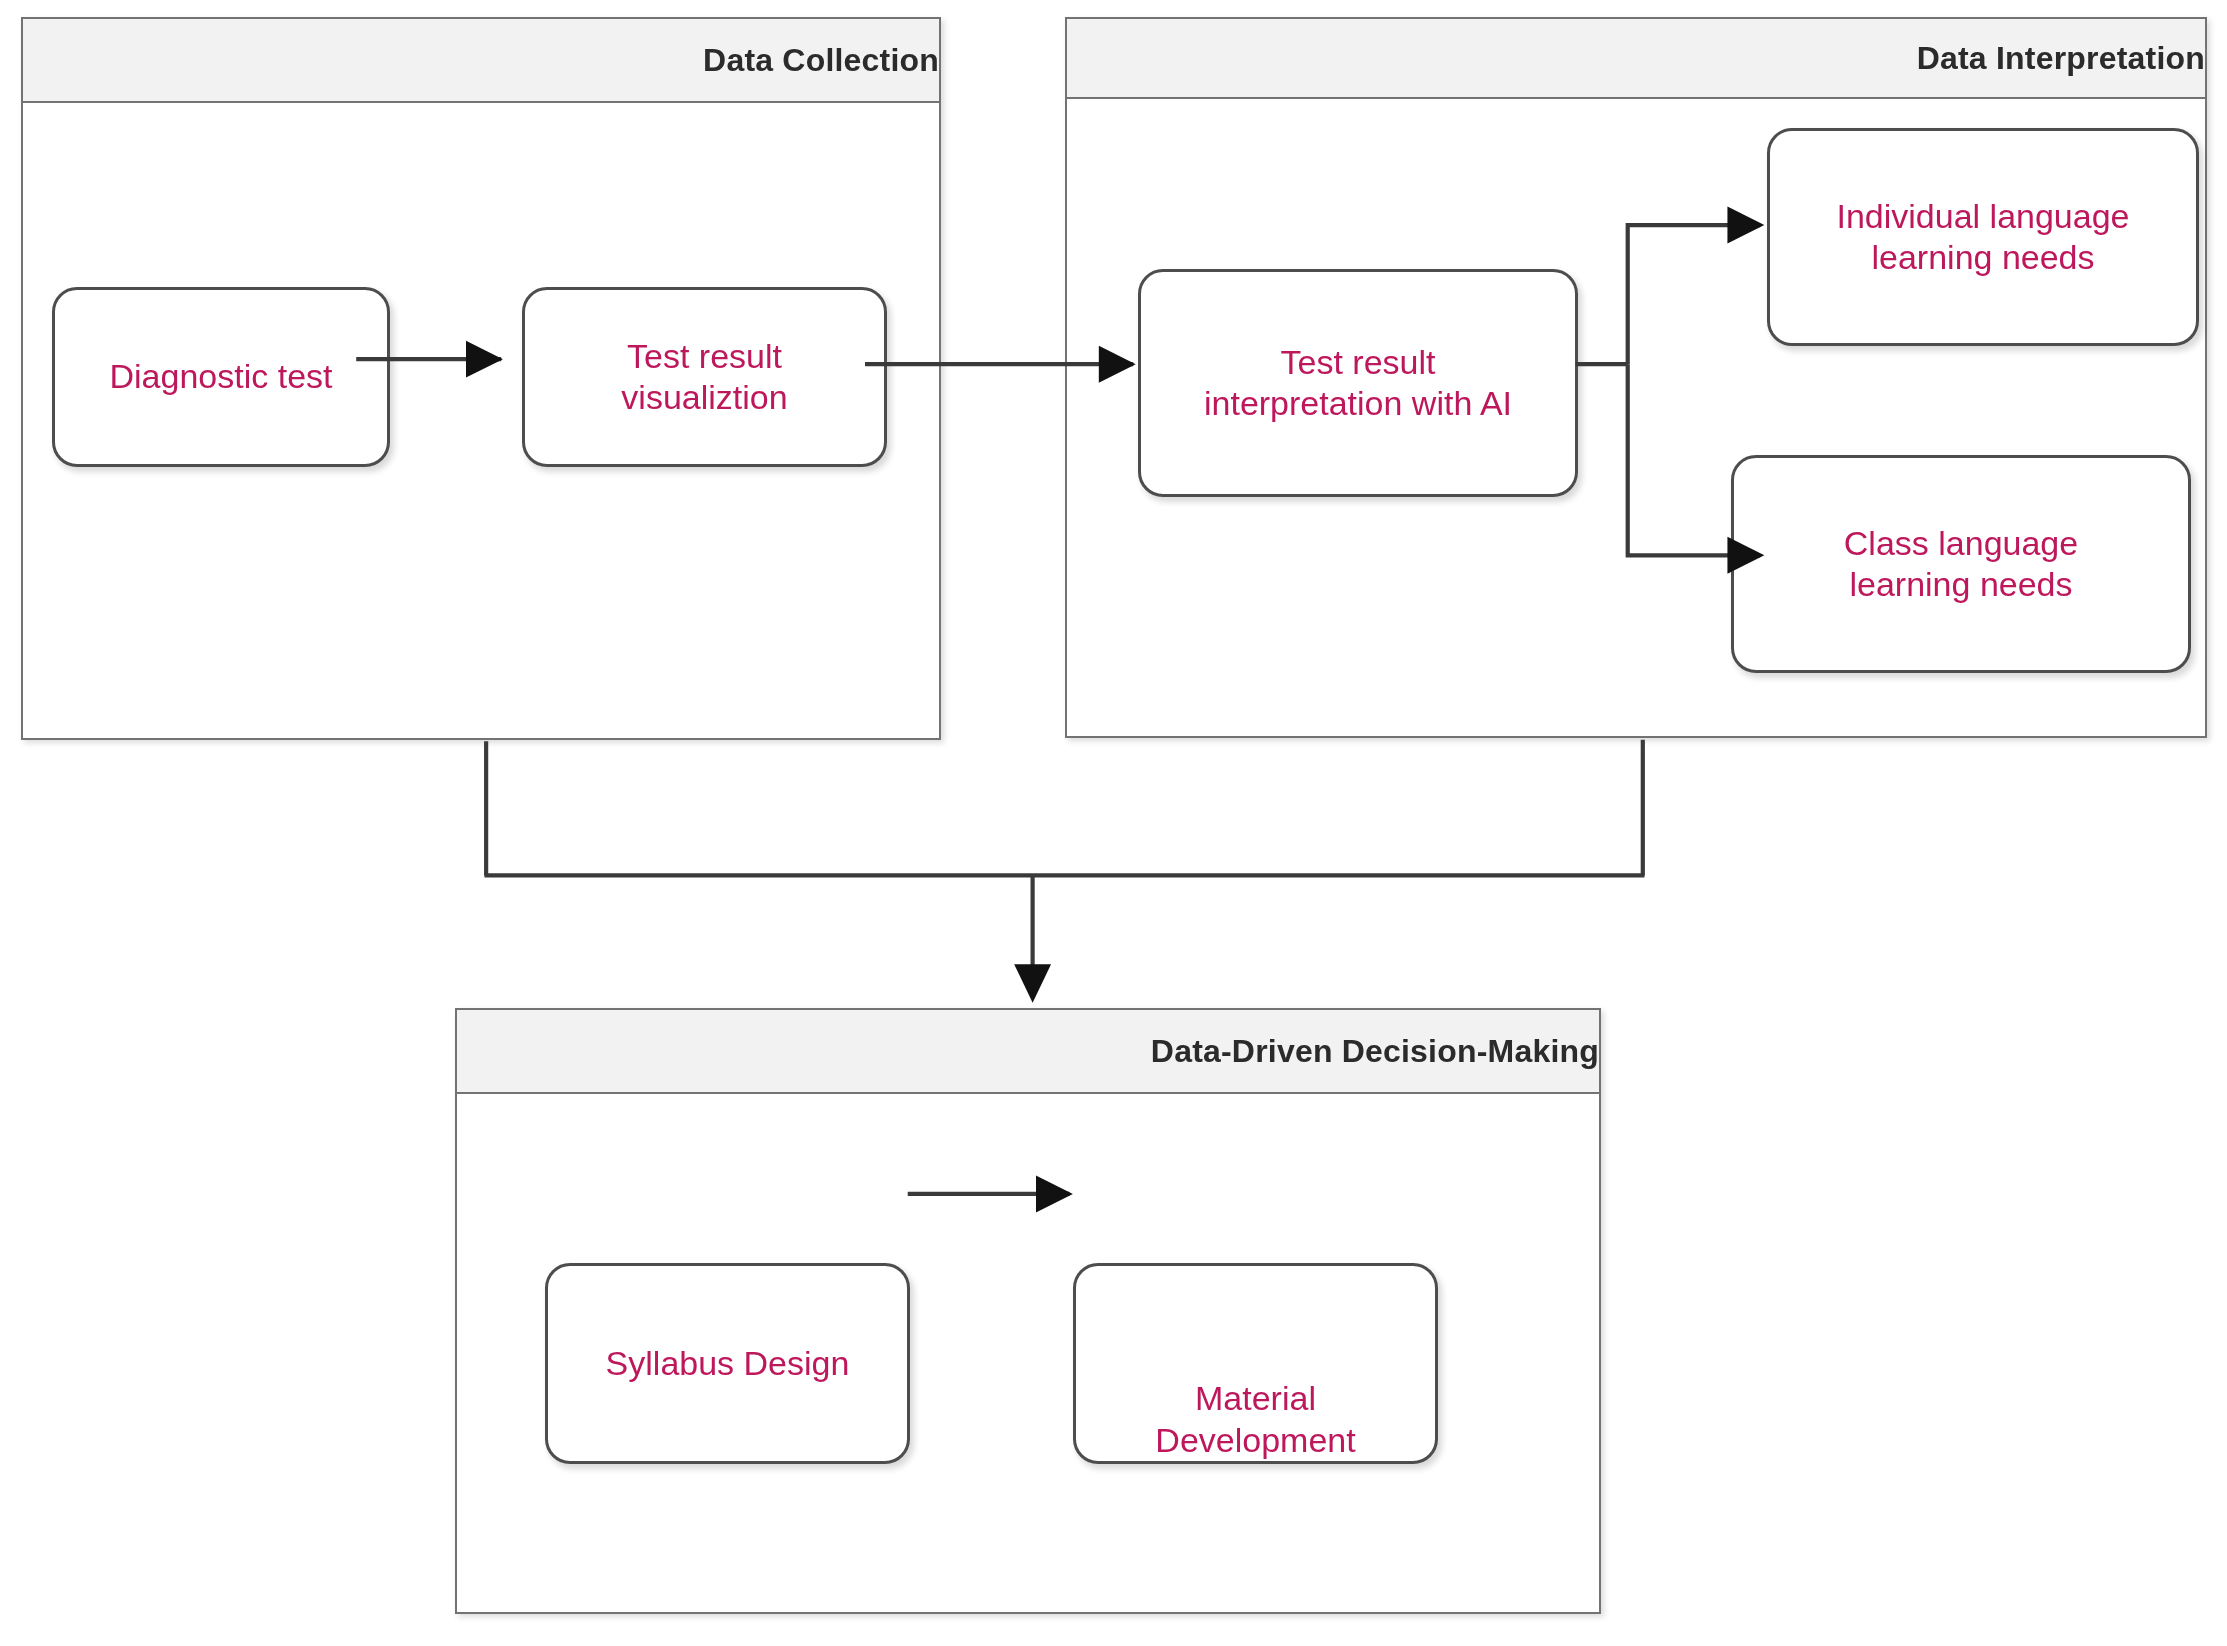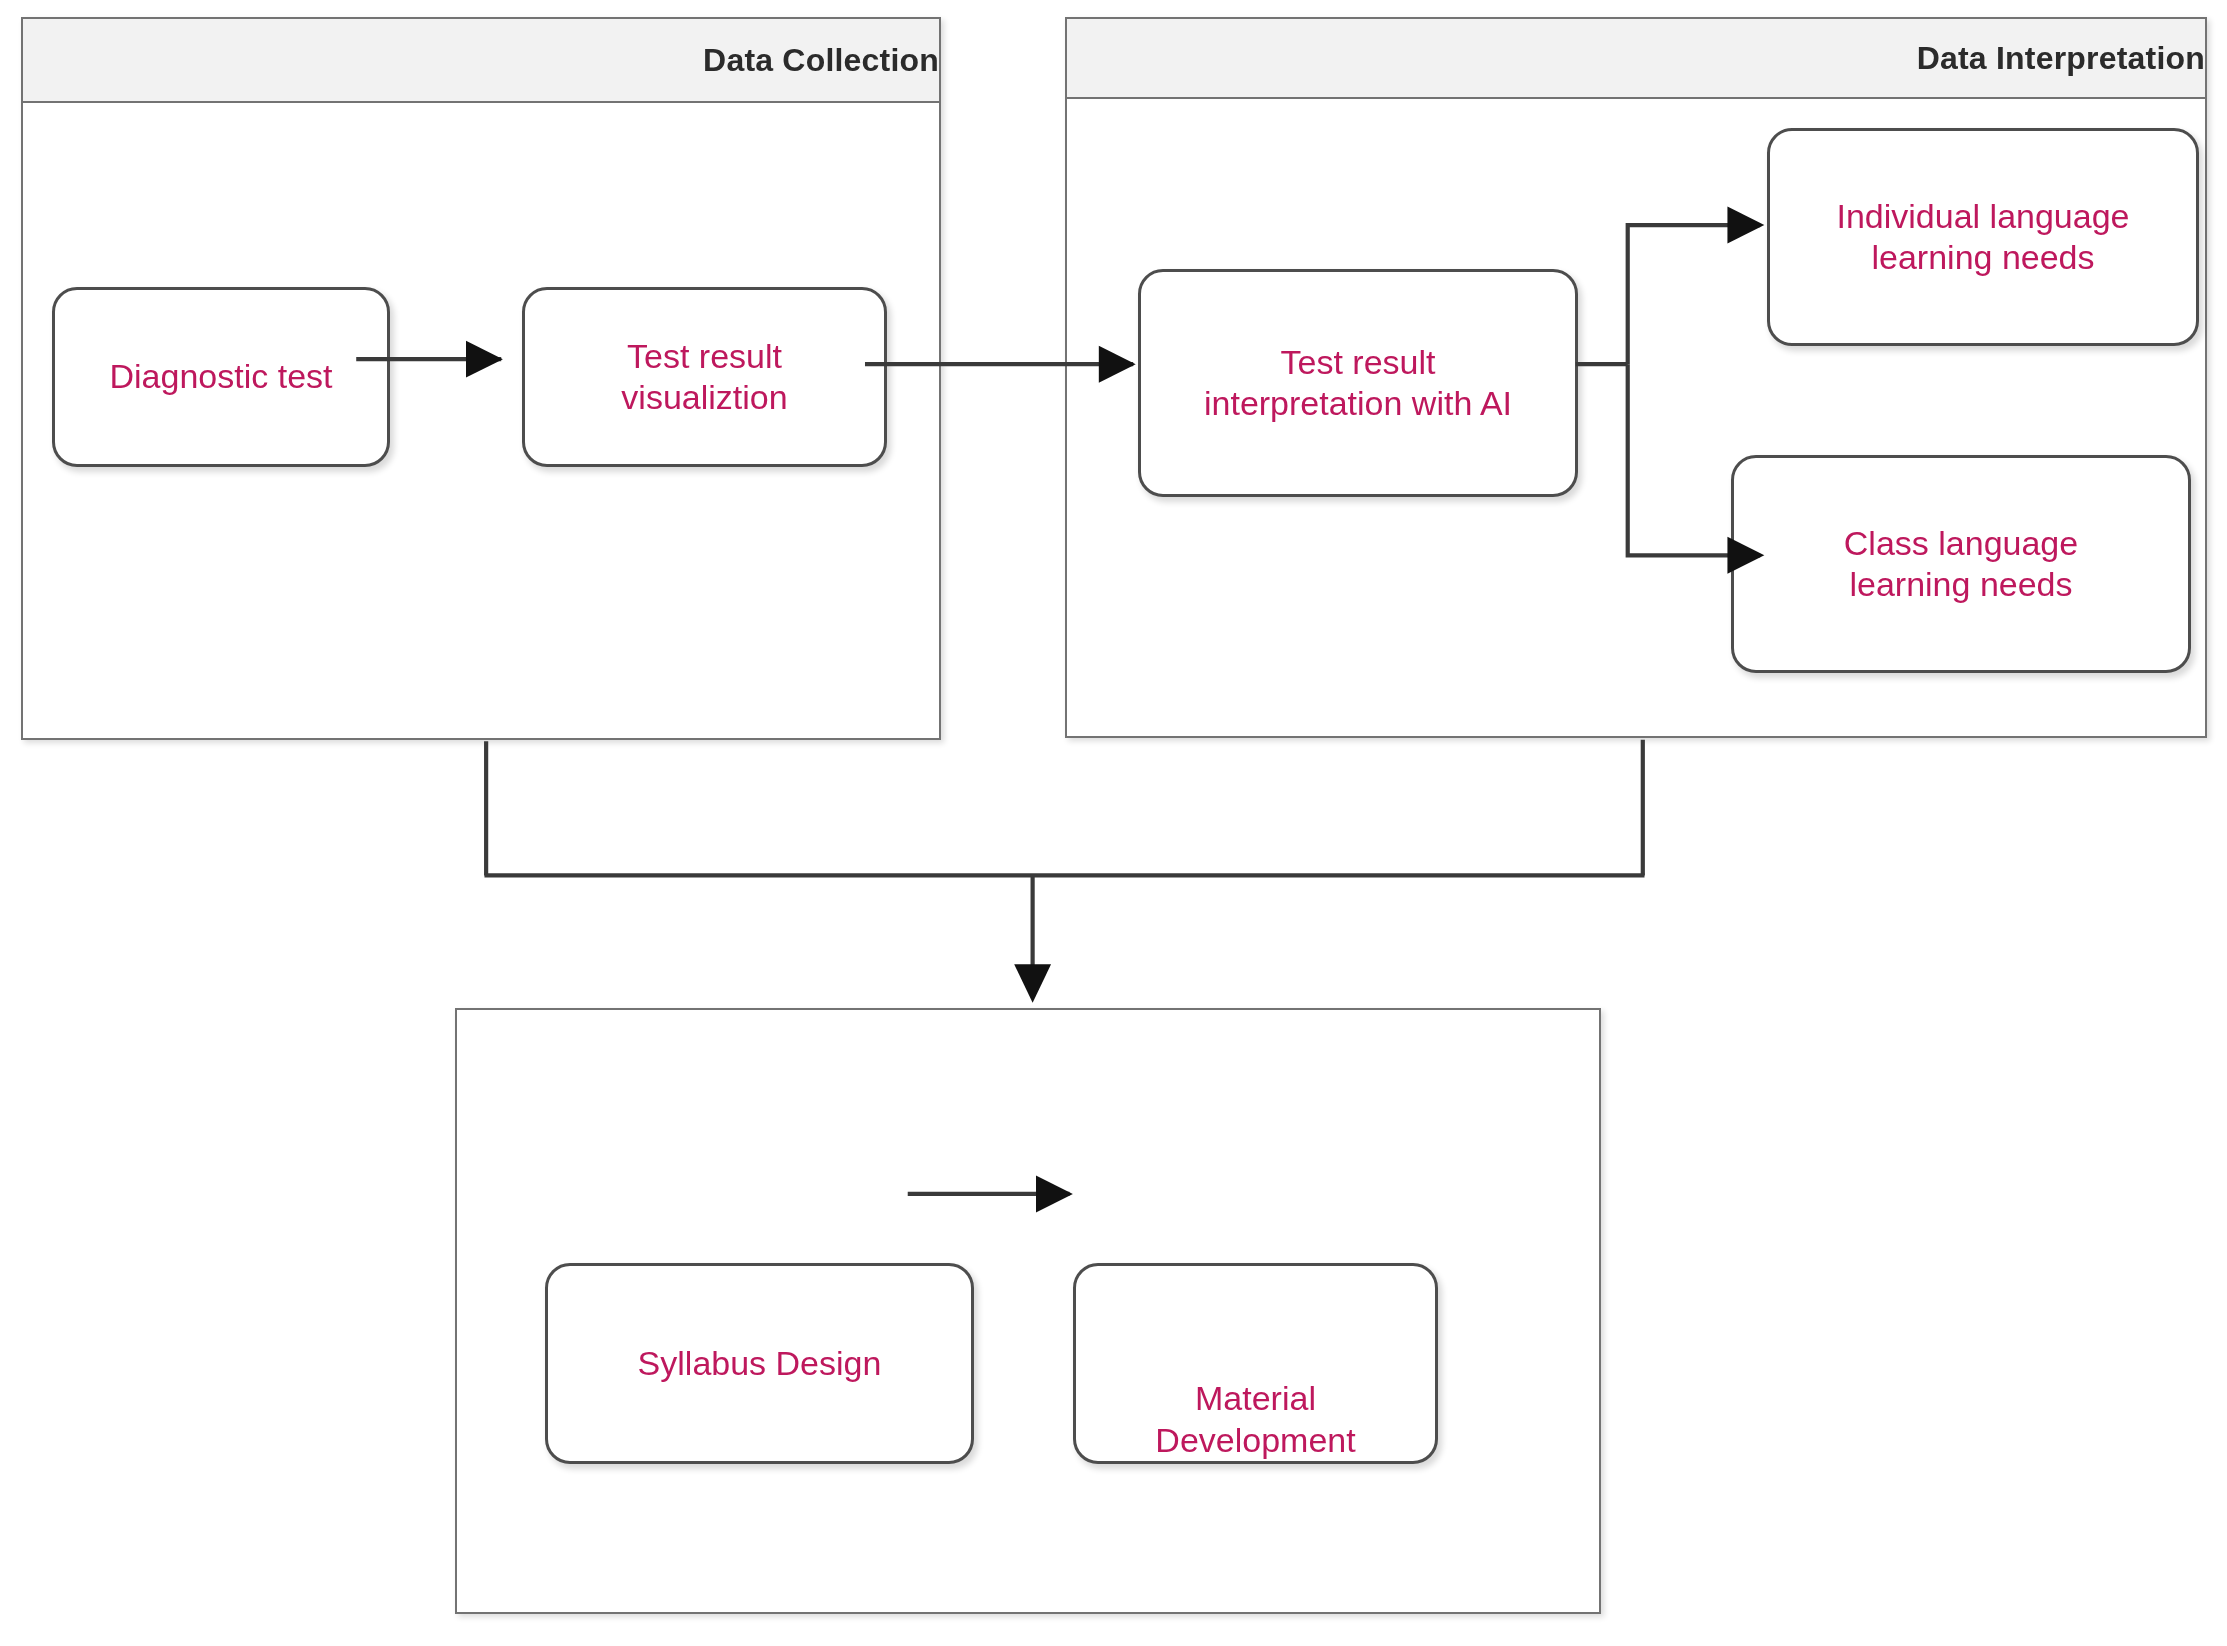--- a/index.html
+++ b/index.html
@@ -120,22 +120,25 @@
 learning needs</span>
     </div>
 
     <div class="node" style="left:664px; top:436px; width:460px; height:218px;">
       <span class="node-label">Class language
 learning needs</span>
     </div>
   </div>
 
   <div class="container-box" style="left:455px; top:1008px; width:1146px; height:606px;">
+    <div class="container-header" style="height:84px;">
+      <span class="container-title">Data-Driven Decision-Making</span>
+    </div>
 
-    <div class="node" style="left:88px; top:253px; width:429px; height:201px;">
+    <div class="node" style="left:88px; top:253px; width:365px; height:201px;">
       <span class="node-label">Syllabus Design</span>
     </div>
 
     <div class="node" style="left:616px; top:253px; width:365px; height:201px;align-items:flex-end;">
       <span class="node-label">Material
 Development</span>
     </div>
   </div>
 
   <svg id="connectors" viewBox="0 0 2657 1964" xmlns="http://www.w3.org/2000/svg">

